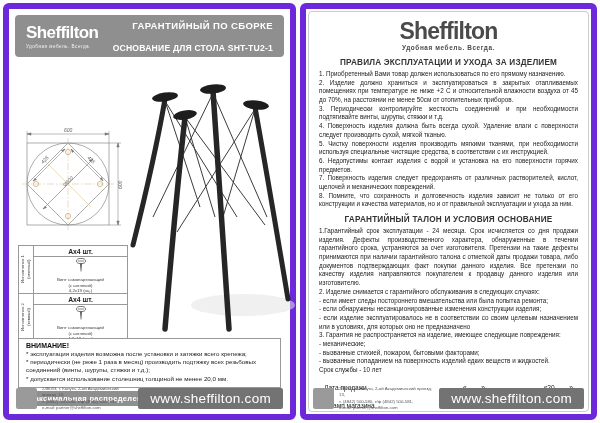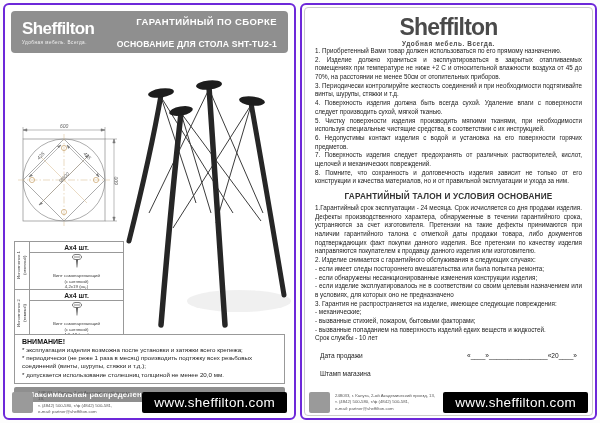--- a/index.html
+++ b/index.html
@@ -1,18 +1,18 @@
 <!DOCTYPE html>
 <html><head>
 <meta charset="utf-8">
 <style>
   * { margin:0; padding:0; box-sizing:border-box; }
   body { width:600px; height:423px; background:#fdfdfd; font-family:"Liberation Sans", sans-serif; }
   .canvas { position:relative; width:600px; height:423px; background:#fdfdfd; overflow:hidden; }
-  .page { position:absolute; top:3px; height:417px; background:#fff; border:2px solid #6d28d9; border-radius:6px; }
+  .page { position:absolute; top:3px; height:417px; background:#fff; border:6px solid #6d28d9; border-radius:6px; }
   .page-left { left:3px; width:293px; }
   .page-right { left:300px; width:297px; }
   .rp-inner { position:absolute; inset:2px; border:1px solid #cccccc; border-radius:4px; padding:5px 10px 0 10px; }
 
   
   .lp-header { position:absolute; left:6px; top:6px; right:6px; height:42px; background:#8f8f8f; border-radius:4px;
     display:flex; align-items:center; justify-content:space-between; padding:0 11px; }
   .logo-w .logo-text { font-weight:bold; font-size:17px; color:#fff; letter-spacing:-0.6px; }
   .logo-w .logo-tag { font-size:4.6px; color:#f2f2f2; letter-spacing:0.5px; margin-top:1px; }
   .lp-titles { text-align:right; color:#fff; font-weight:bold; }
@@ -40,21 +40,21 @@
   .att-item { font-size:6.2px; color:#222; line-height:1.32; }
 
   
   .load-banner { position:absolute; left:9px; right:9px; top:382px; height:15px; background:#8f8f8f; border-radius:2px;
     color:#fff; font-weight:bold; font-size:7.6px; display:flex; align-items:center; justify-content:center; letter-spacing:0.3px; }
 
   
   .footer { position:absolute; left:7px; right:7px; bottom:4px; height:23px; display:flex; align-items:center; gap:5px; }
   .f-logo { width:21px; height:21px; background:#9a9a9a; border-radius:2px; flex:0 0 auto; }
   .f-addr { font-size:4.3px; color:#555; line-height:1.45; flex:1; }
-  .f-www { background:#000000; color:#fff; font-size:13.5px; height:21px; padding:0 12px; display:flex; align-items:center; border-radius:2px; letter-spacing:0.3px;text-align:center; }
+  .f-www { background:#737373; color:#fff; font-size:13.5px; height:21px; padding:0 12px; display:flex; align-items:center; border-radius:2px; letter-spacing:0.3px;text-align:center; }
 
   
   .rp-logo { text-align:center; margin-top:3px; }
   .rp-logo-text { font-size:23px; font-weight:bold; color:#4a4a4a; letter-spacing:-0.8px; line-height:1; }
   .rp-logo-tag { font-size:6.4px; font-weight:bold; color:#4a4a4a; letter-spacing:0.6px; margin-top:1px; }
   .rp-h { text-align:center; font-weight:bold; font-size:8.2px; color:#333; margin:7px 0 3px; letter-spacing:0.2px; }
   .rp-h2 { margin-top:6px; }
   .rp-text p { font-size:6.3px; color:#222; line-height:1.38; text-align:justify; }
   .date-row { display:flex; justify-content:space-between; font-size:6.6px; color:#222; margin-top:9px; padding:0 5px; }
   .stamp { font-size:6.6px; color:#222; margin-top:11px; padding-left:5px; }
@@ -223,20 +223,21 @@
   </div>
 
   <div class="page page-right">
     <div class="rp-inner">
 
       <div class="rp-logo">
         <div class="rp-logo-text">Sheffilton</div>
         <div class="rp-logo-tag">Удобная мебель. Всегда.</div>
       </div>
 
+      <div class="rp-h">ПРАВИЛА ЭКСПЛУАТАЦИИ И УХОДА ЗА ИЗДЕЛИЕМ</div>
 
       <div class="rp-text">
         <p>1. Приобретенный Вами товар должен использоваться по его прямому назначению.</p>
         <p>2. Изделие должно храниться и эксплуатироваться в закрытых отапливаемых помещениях при температуре не ниже +2 С и относительной влажности воздуха от 45 до 70%, на расстоянии не менее 50см от отопительных приборов.</p>
         <p>3. Периодически контролируйте жесткость соединений и при необходимости подтягивайте винты, шурупы, стяжки и т.д.</p>
         <p>4. Поверхность изделия должна быть всегда сухой. Удаление влаги с поверхности следует производить сухой, мягкой тканью.</p>
         <p>5. Чистку поверхности изделия производить мягкими тканями, при необходимости используя специальные чистящие средства, в соответствии с их инструкцией.</p>
         <p>6. Недопустимы контакт изделия с водой и установка на его поверхности горячих предметов.</p>
         <p>7. Поверхность изделия следует предохранять от различных растворителей, кислот, щелочей и механических повреждений.</p>
         <p>8. Помните, что сохранность и долговечность изделия зависит не только от его конструкции и качества материалов, но и от правильной эксплуатации и ухода за ним.</p>

